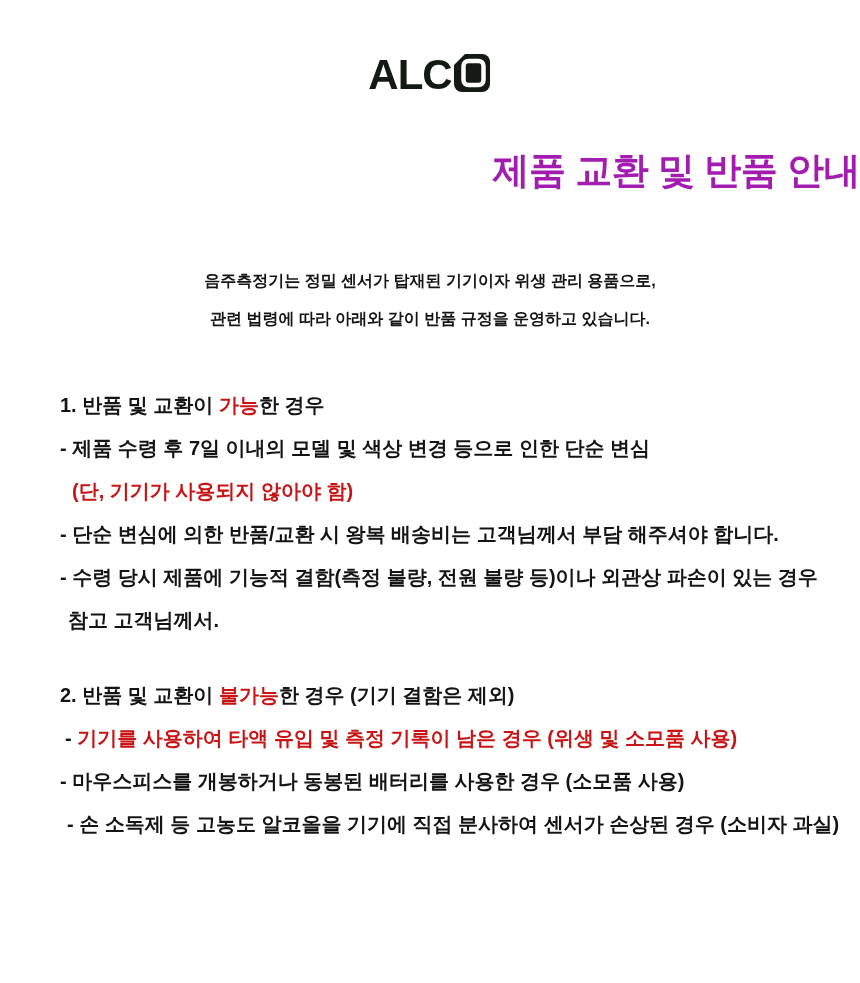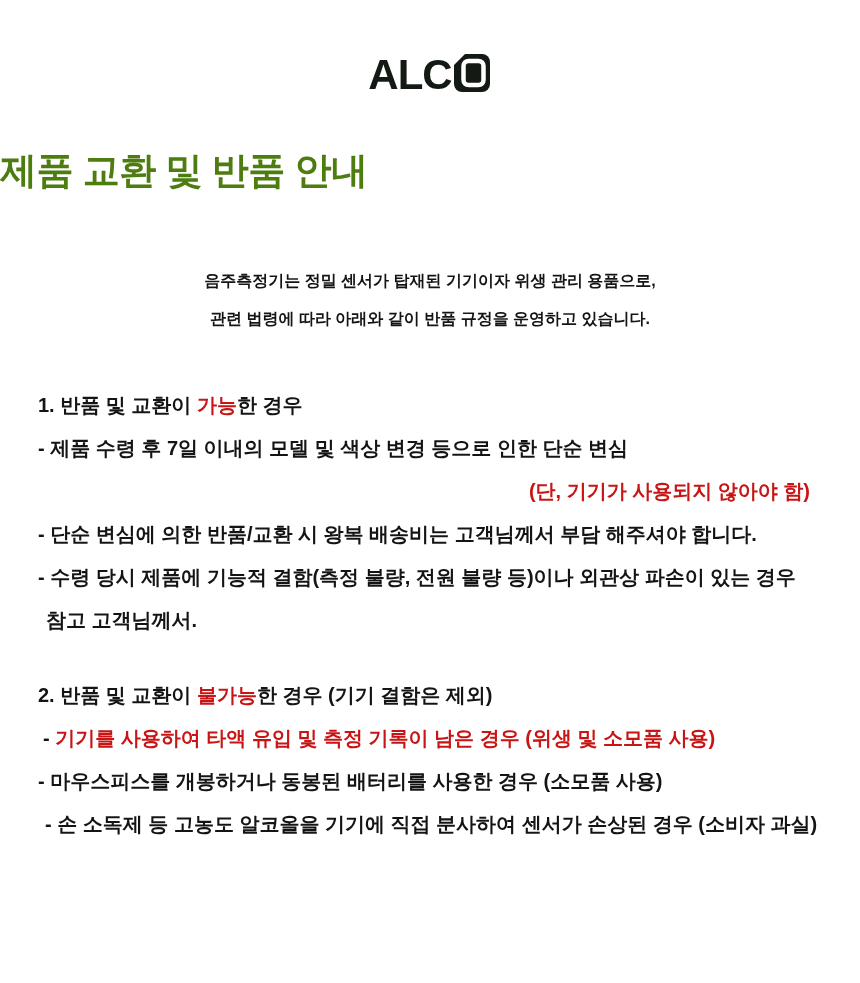--- a/index.html
+++ b/index.html
@@ -27,55 +27,55 @@
     font-weight: 800;
     letter-spacing: -1px;
     color: #131a14;
     line-height: 40px;
   }
   .logo-o { display: inline-block; margin: 0 2px; }
 
   
   .page-title {
     margin: 54px 0 0 0;
-    text-align: left;
+    text-align: right;
     font-size: 37px;
     font-weight: 800;
     letter-spacing: -0.5px;
     line-height: 43px;
-    color: #4d7c0f;
+    color: #a21caf;
   }
 
   
   .intro {
     margin-top: 70px;
     text-align: center;
     font-size: 16px;
     font-weight: 700;
     line-height: 38px;
     color: #141414;
   }
 
   
   .content {
     margin-top: 46px;
-    padding-left: 38px;
+    padding-left: 60px;
     padding-right: 50px;
     font-size: 20px;
     font-weight: 700;
     color: #141414;
   }
   .line { line-height: 43px; white-space: nowrap; }
   .sec-heading { line-height: 43px; white-space: nowrap; }
   .t-red { color: #c81414; }
   .dash { white-space: pre; }
   .ind-5  { padding-left: 5px; }
   .ind-7  { padding-left: 7px; }
   .ind-8  { padding-left: 8px; }
-  .ind-12 { padding-left: 12px; text-align: right; }
+  .ind-12 { padding-left: 12px; }
   .section-2 { margin-top: 32px; }
 </style>
 </head>
 <body>
 
 <div class="page">
 
   <div class="logo-row">
     <span class="logo-text">ALC</span>
     <span class="logo-o">

